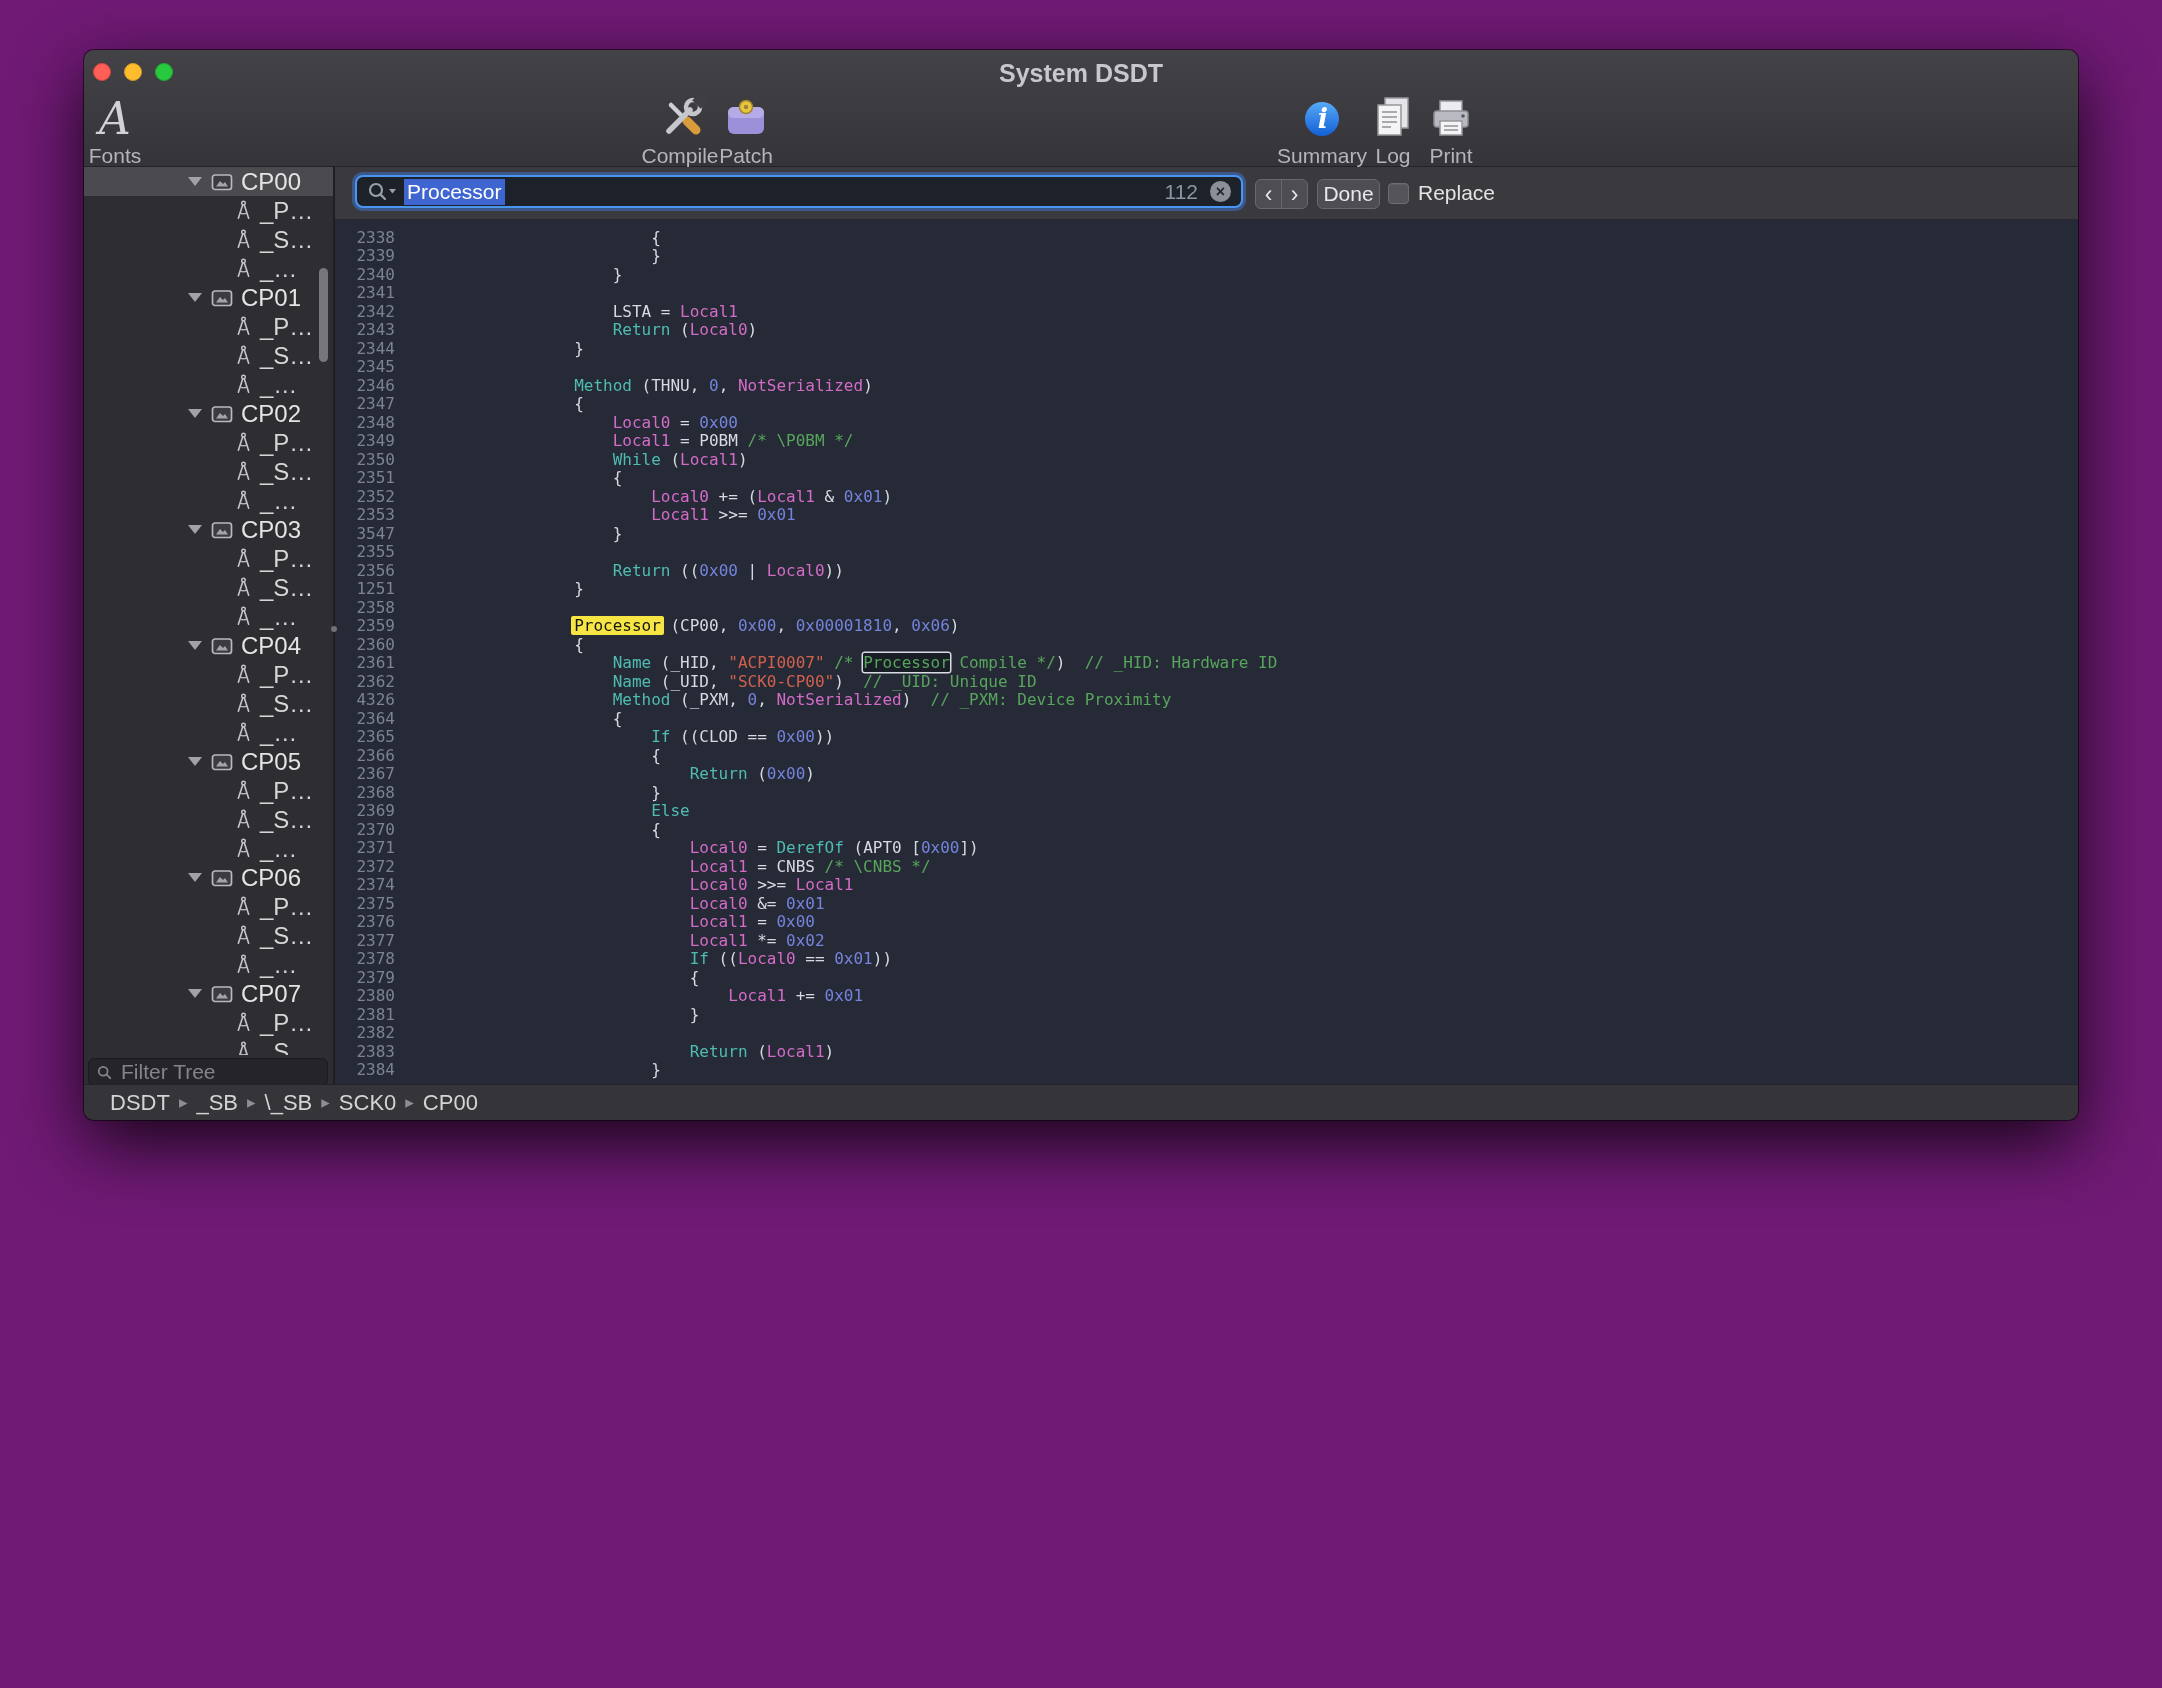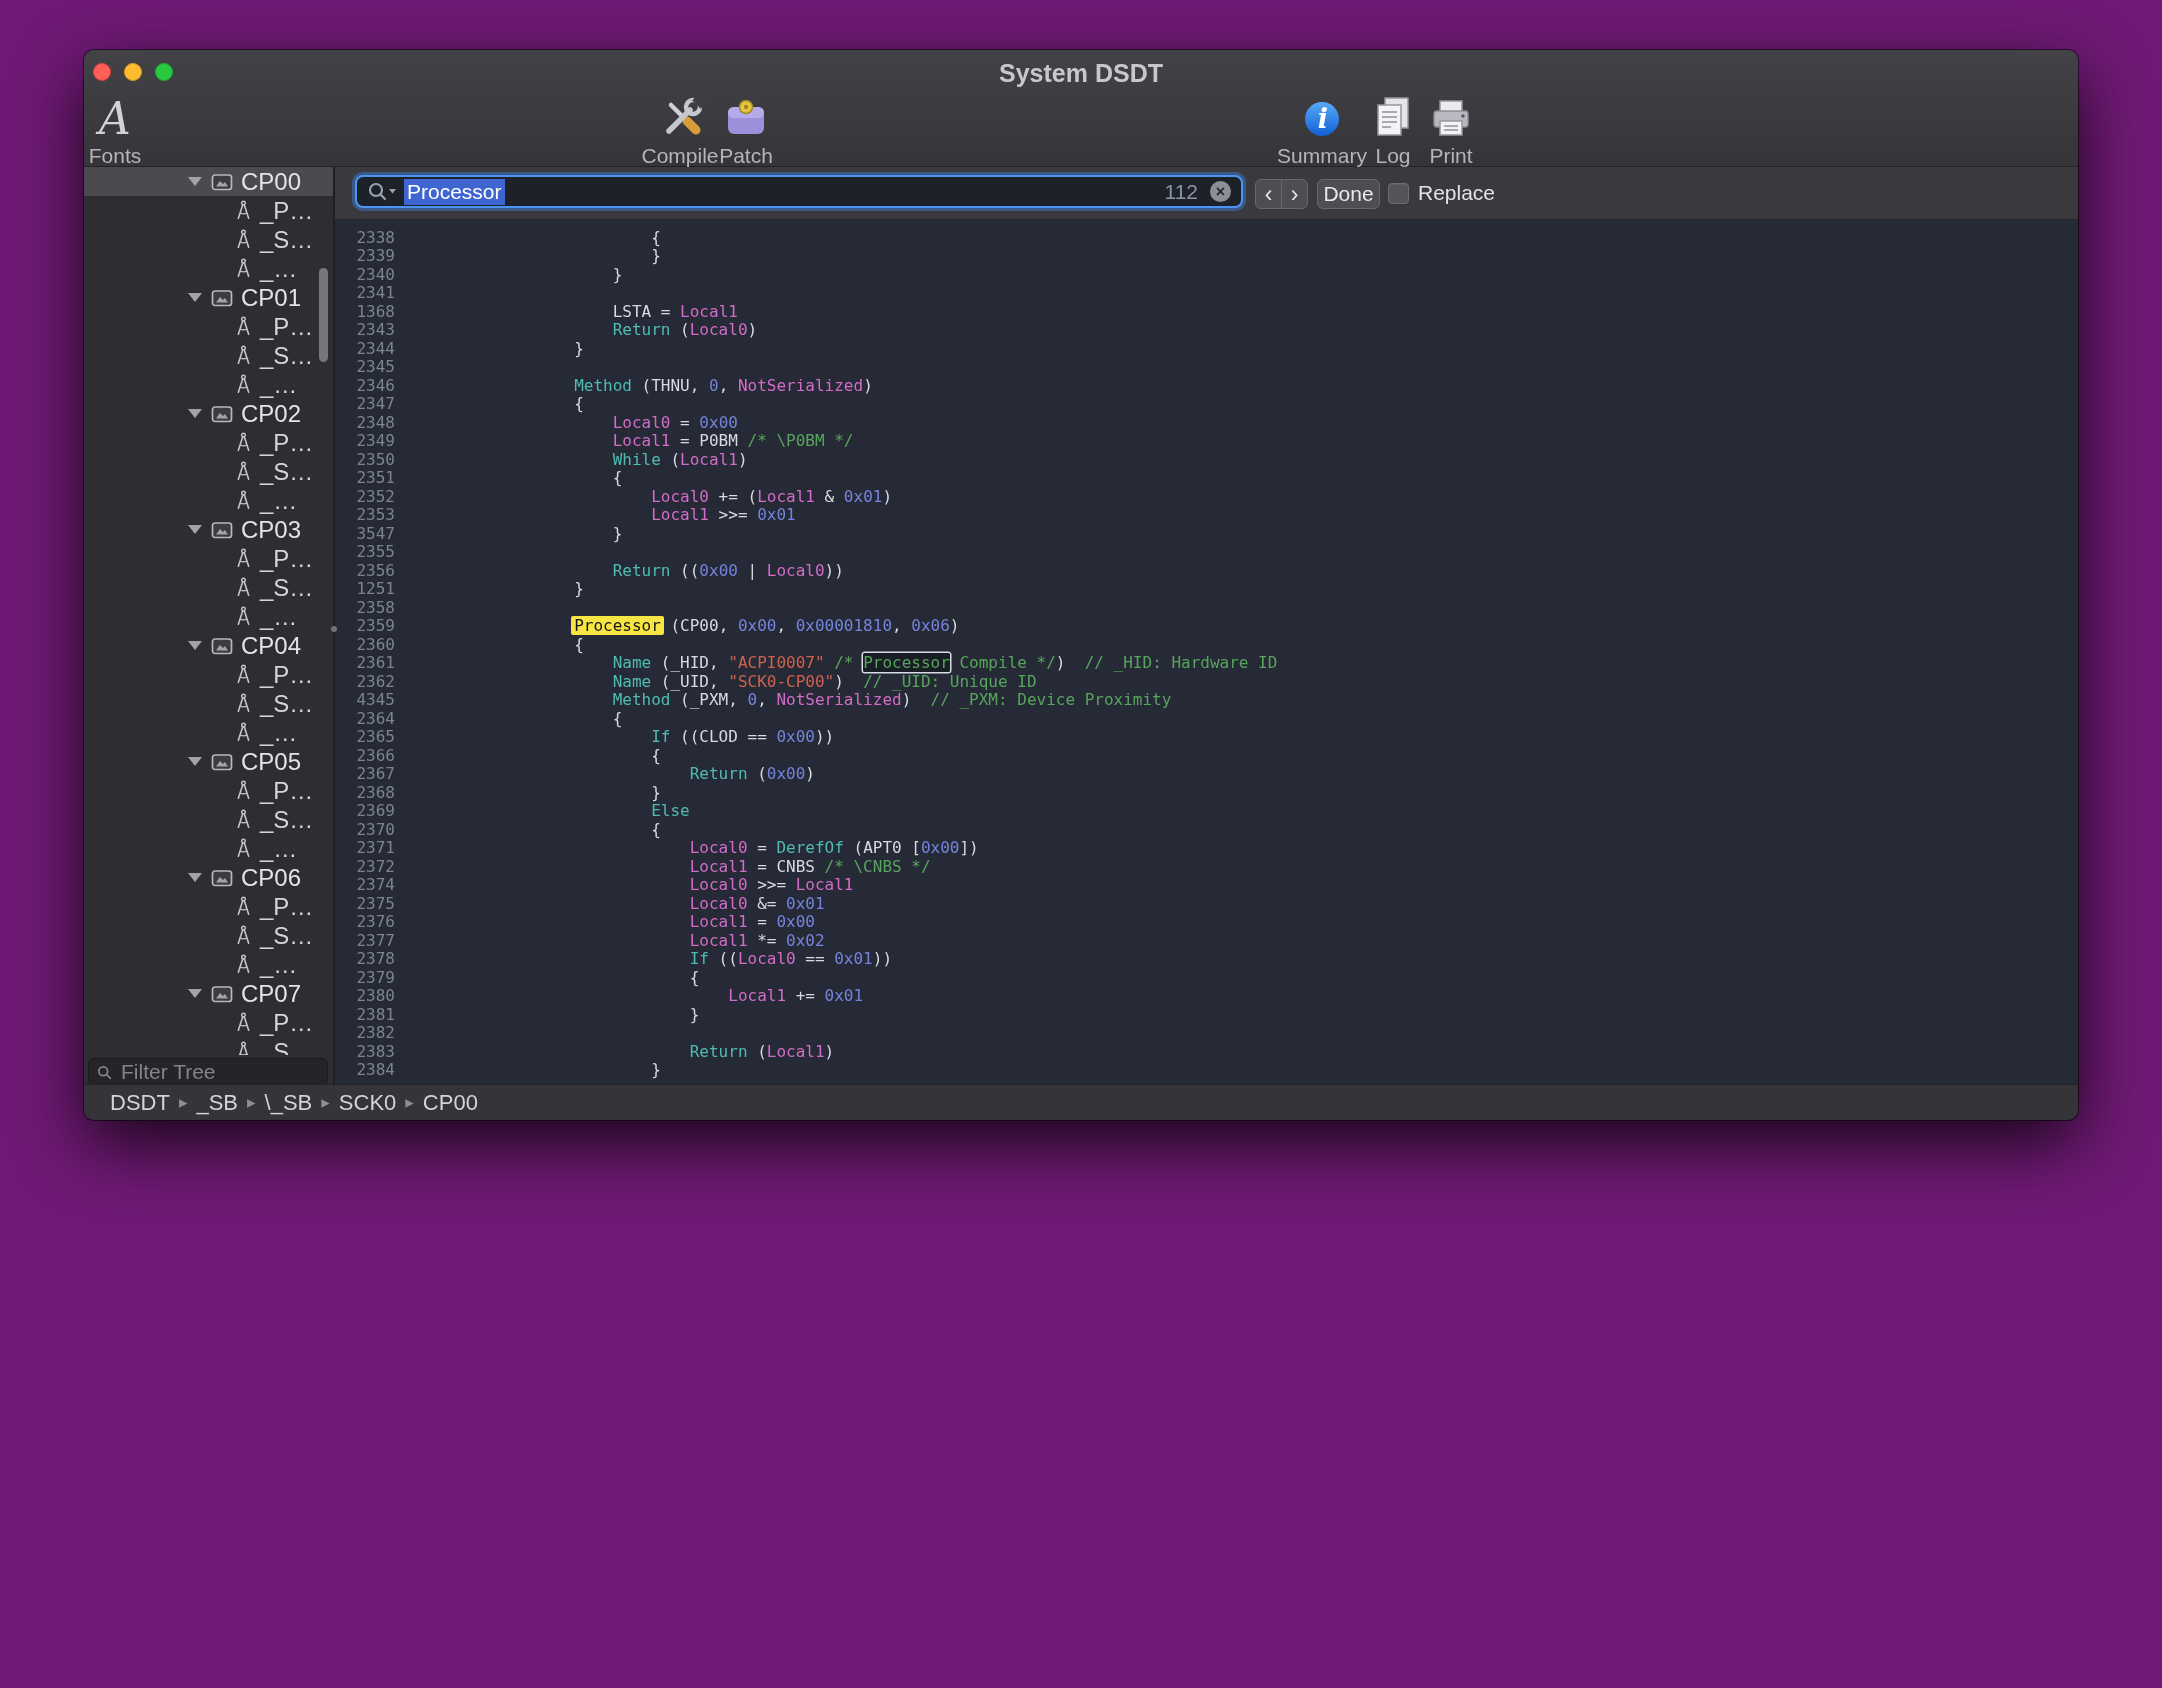--- a/index.html
+++ b/index.html
@@ -477,21 +477,21 @@
             </div>
             <div class="cl">
               <span class="ln">2340</span>
               <span class="ct"><span class="p">                    </span><span class="p">}</span></span>
             </div>
             <div class="cl">
               <span class="ln">2341</span>
               <span class="ct"></span>
             </div>
             <div class="cl">
-              <span class="ln">1368</span>
+              <span class="ln">2342</span>
               <span class="ct"><span class="p">                    </span><span class="p">LSTA = </span><span class="l">Local1</span></span>
             </div>
             <div class="cl">
               <span class="ln">2343</span>
               <span class="ct"><span class="p">                    </span><span class="k">Return</span><span class="p"> (</span><span class="l">Local0</span><span class="p">)</span></span>
             </div>
             <div class="cl">
               <span class="ln">2344</span>
               <span class="ct"><span class="p">                </span><span class="p">}</span></span>
             </div>
@@ -561,21 +561,21 @@
             </div>
             <div class="cl">
               <span class="ln">2361</span>
               <span class="ct"><span class="p">                    </span><span class="k">Name</span><span class="p"> (_HID, </span><span class="s">"ACPI0007"</span><span class="p"> </span><span class="c">/* </span><span class="c box">Processor</span><span class="c"> Compile */</span><span class="p">)  </span><span class="c">// _HID: Hardware ID</span></span>
             </div>
             <div class="cl">
               <span class="ln">2362</span>
               <span class="ct"><span class="p">                    </span><span class="k">Name</span><span class="p"> (_UID, </span><span class="s">"SCK0-CP00"</span><span class="p">)  </span><span class="c">// _UID: Unique ID</span></span>
             </div>
             <div class="cl">
-              <span class="ln">4345</span>
+              <span class="ln">4326</span>
               <span class="ct"><span class="p">                    </span><span class="k">Method</span><span class="p"> (_PXM, </span><span class="n">0</span><span class="p">, </span><span class="l">NotSerialized</span><span class="p">)  </span><span class="c">// _PXM: Device Proximity</span></span>
             </div>
             <div class="cl">
               <span class="ln">2364</span>
               <span class="ct"><span class="p">                    </span><span class="p">{</span></span>
             </div>
             <div class="cl">
               <span class="ln">2365</span>
               <span class="ct"><span class="p">                        </span><span class="k">If</span><span class="p"> ((CLOD == </span><span class="n">0x00</span><span class="p">))</span></span>
             </div>

